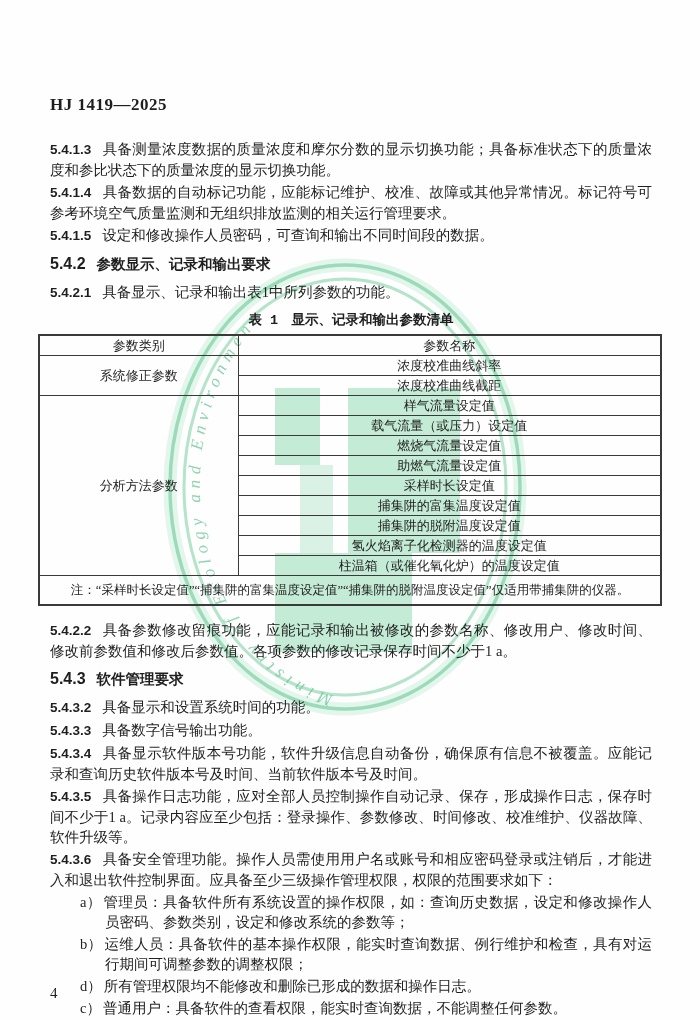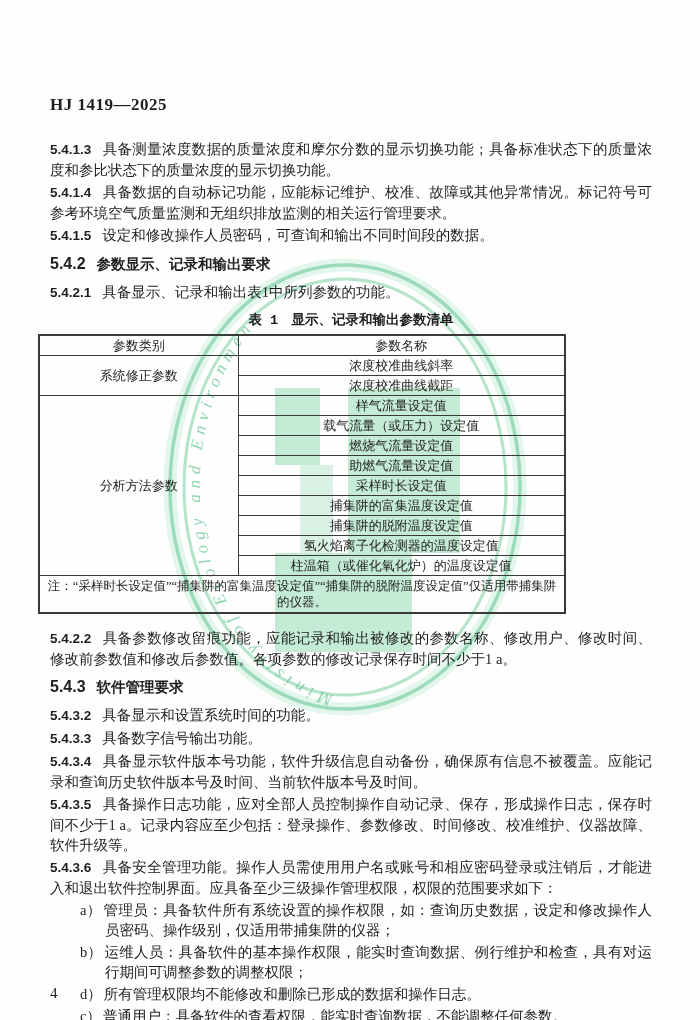--- a/index.html
+++ b/index.html
@@ -54,21 +54,21 @@
   p.para.list-item .marker { margin-right:2px; }
   .tbl-caption {
     text-align:center;
     font-family:Liberation Mono, monospace;
     font-weight:bold;
     font-size:13.5px;
     margin:8px 0 5px 0;
   }
   table.params {
     border-collapse:collapse;
-    width:528px;
+    width:624px;
     margin-left:-12px;
     border:2px solid #3a3a3a;
     table-layout:fixed;
   }
   table.params th, table.params td {
     border:1px solid #3a3a3a;
     font-weight:normal;
     font-size:13px;
     text-align:center;
     padding:0 4px;
@@ -186,21 +186,21 @@
     </table>
 
     <div id="after-table" class="after-table">
         <p class="para"><span class="num">5.4.2.2</span><span>具备参数修改留痕功能，应能记录和输出被修改的参数名称、修改用户、修改时间、修改前参数值和修改后参数值。各项参数的修改记录保存时间不少于1 a。</span></p>
         <p class="para heading"><span class="num">5.4.3</span><span>软件管理要求</span></p>
         <p class="para"><span class="num">5.4.3.2</span><span>具备显示和设置系统时间的功能。</span></p>
         <p class="para"><span class="num">5.4.3.3</span><span>具备数字信号输出功能。</span></p>
         <p class="para"><span class="num">5.4.3.4</span><span>具备显示软件版本号功能，软件升级信息自动备份，确保原有信息不被覆盖。应能记录和查询历史软件版本号及时间、当前软件版本号及时间。</span></p>
         <p class="para"><span class="num">5.4.3.5</span><span>具备操作日志功能，应对全部人员控制操作自动记录、保存，形成操作日志，保存时间不少于1 a。记录内容应至少包括：登录操作、参数修改、时间修改、校准维护、仪器故障、软件升级等。</span></p>
         <p class="para"><span class="num">5.4.3.6</span><span>具备安全管理功能。操作人员需使用用户名或账号和相应密码登录或注销后，才能进入和退出软件控制界面。应具备至少三级操作管理权限，权限的范围要求如下：</span></p>
-        <p class="para list-item"><span class="marker">a）</span><span>管理员：具备软件所有系统设置的操作权限，如：查询历史数据，设定和修改操作人员密码、操作级别，仅适用带捕集阱的仪器；</span></p>
+        <p class="para list-item"><span class="marker">a）</span><span>管理员：具备软件所有系统设置的操作权限，如：查询历史数据，设定和修改操作人员密码、参数类别，设定和修改系统的参数等；</span></p>
         <p class="para list-item"><span class="marker">b）</span><span>运维人员：具备软件的基本操作权限，能实时查询数据、例行维护和检查，具有对运行期间可调整参数的调整权限；</span></p>
         <p class="para list-item"><span class="marker">d）</span><span>所有管理权限均不能修改和删除已形成的数据和操作日志。</span></p>
         <p class="para list-item"><span class="marker">c）</span><span>普通用户：具备软件的查看权限，能实时查询数据，不能调整任何参数。</span></p>
       </div>
   </div>
 
   <div class="page-num">4</div>
 </div>
 
 </body></html>

